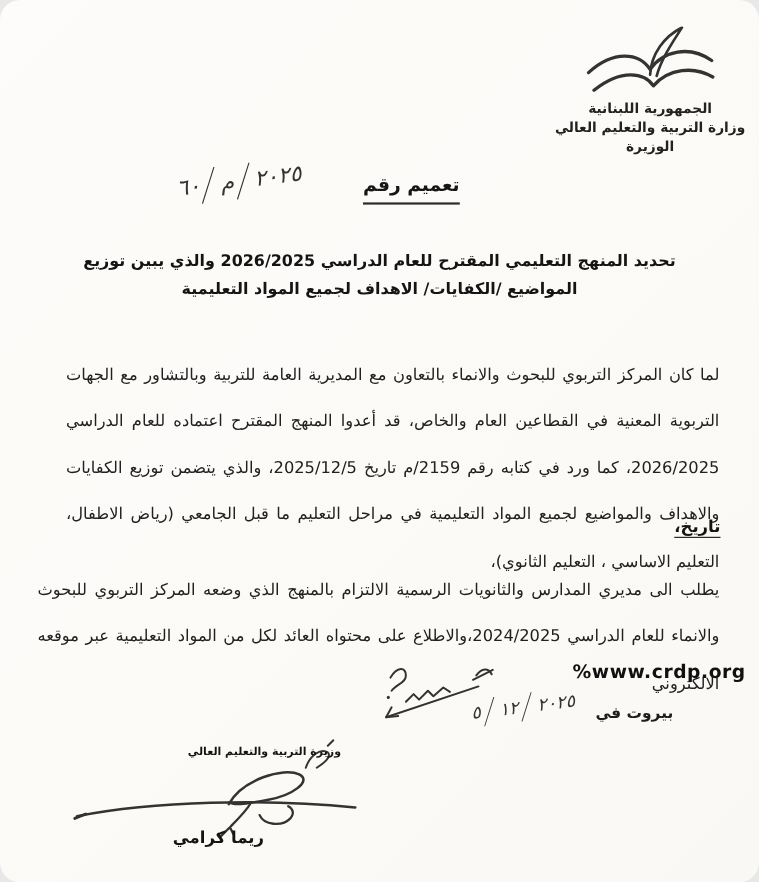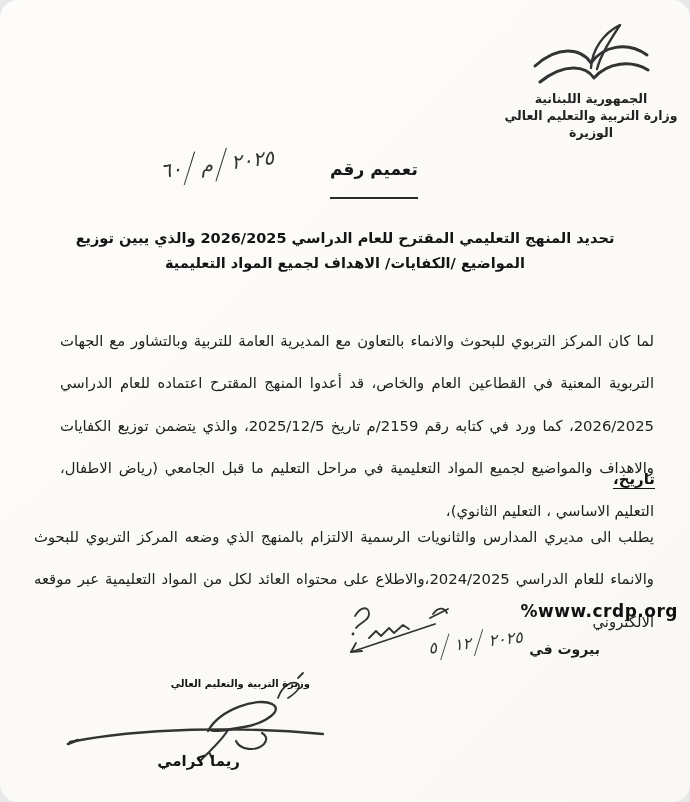--- a/index.html
+++ b/index.html
@@ -14,21 +14,21 @@
     border-radius:18px;
   }
   
   .letterhead{position:absolute;top:24px;right:8px;width:182px;text-align:center;}
   .letterhead svg{display:block;margin:0 auto 4px auto;}
   .lh-line{font-size:12.5px;font-weight:bold;line-height:17px;color:#222;white-space:nowrap;}
   
   .circ-label{
     position:absolute;top:159px;left:330px;
     font-size:17px;font-weight:bold;color:#161616;
-    border-bottom:2px solid #2a2a2a;padding-bottom:18px;white-space:nowrap;
+    border-bottom:2px solid #2a2a2a;padding-bottom:5px;white-space:nowrap;
   }
   .hand{
     font-style:italic;color:#333;white-space:nowrap;
     font-family:"DejaVu Sans",sans-serif;
   }
   .hand-number{
     position:absolute;top:152px;left:160px;
     font-size:20px;letter-spacing:2px;
     transform:rotate(-7deg);
   }
@@ -59,21 +59,21 @@
     position:absolute;top:470px;right:35px;
     font-size:15px;font-weight:bold;color:#141414;
     text-decoration:underline;text-underline-offset:4px;
   }
   .website{
     position:absolute;top:601px;right:12px;
     direction:ltr;unicode-bidi:isolate;
     font-weight:bold;font-size:17px;letter-spacing:.5px;color:#111;
   }
   .place{
-    position:absolute;top:641px;right:90px;
+    position:absolute;top:641px;right:78px;
     font-size:14px;font-weight:600;color:#1d1d1d;white-space:nowrap;
   }
   
   .signer-title{
     position:absolute;top:678px;right:380px;
     font-size:10px;font-weight:bold;color:#141414;white-space:nowrap;
   }
   .signer-name{
     position:absolute;top:752px;left:128px;width:112px;
     text-align:right;font-size:15px;font-weight:bold;color:#141414;white-space:nowrap;

